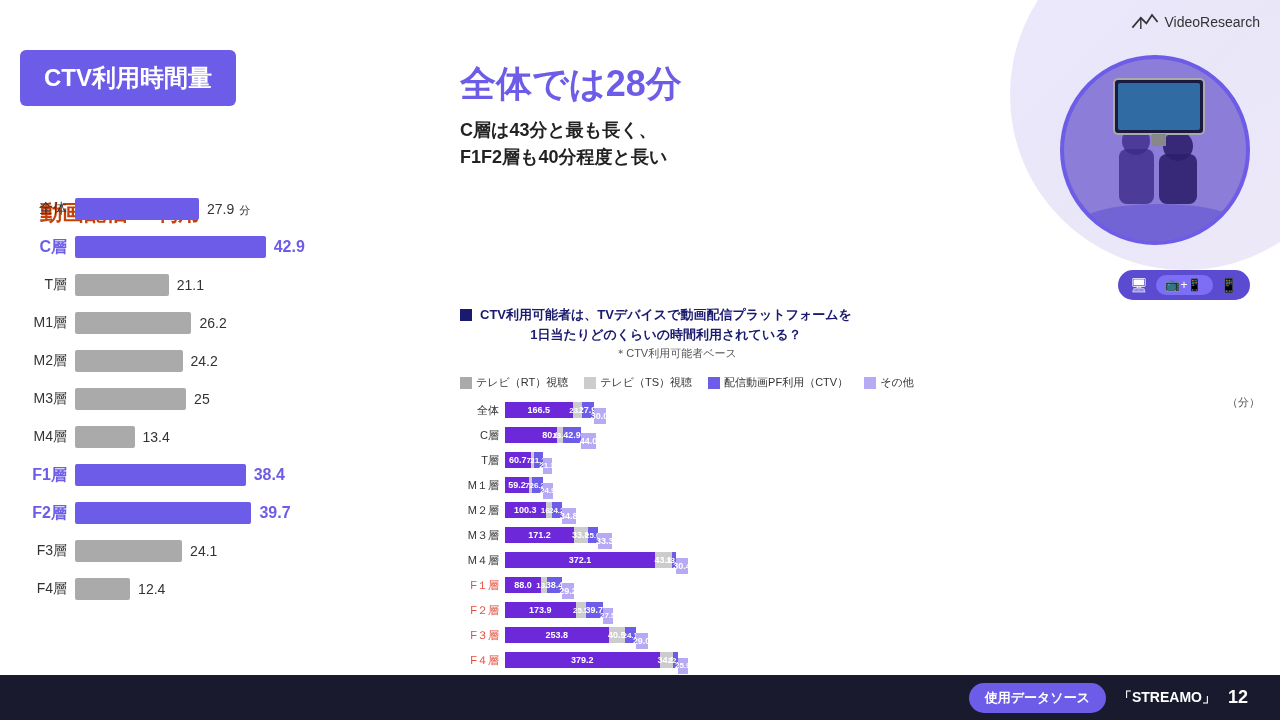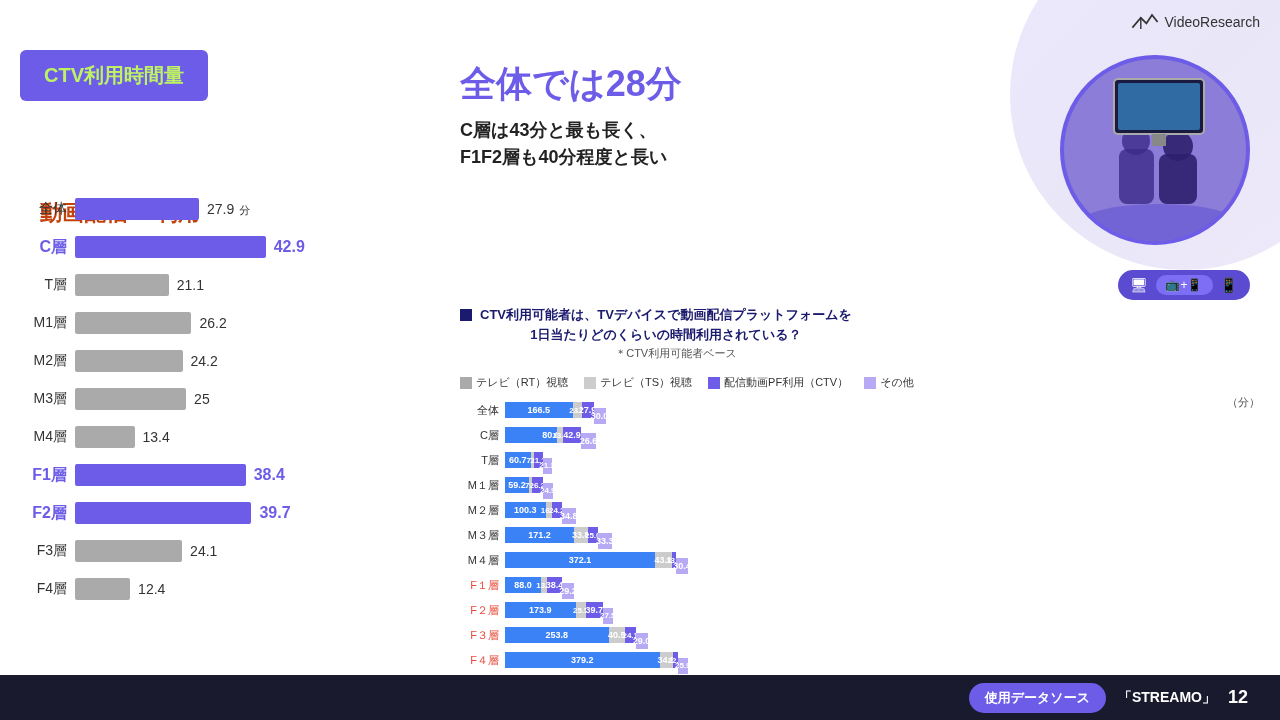--- a/index.html
+++ b/index.html
@@ -50,22 +50,22 @@
     
     .title-box {
       position: absolute;
       top: 50px;
       left: 20px;
       background: #6c5ce7;
       padding: 12px 24px;
       border-radius: 6px;
     }
     .title-box-text {
-      color: #bef264;
-      font-size: 20px;
+      color: #ffffff;
+      font-size: 24px;
       font-weight: 900;
       white-space: nowrap;
     }
     
     .subtitle {
       position: absolute;
       top: 150px;
       left: 40px;
       color: #c2410c;
       font-size: 22px;
@@ -215,21 +215,21 @@
     .seg {
       height: 16px;
       display: flex;
       align-items: center;
       justify-content: center;
       font-size: 9px;
       color: white;
       font-weight: 600;
       min-width: 2px;
     }
-    .seg.s1 { background: #3b82f6; }
+    .seg.s1 { background: #6d28d9; }
     .seg.s2 { background: #ccc; }
     .seg.s3 { background: #6c5ce7; }
     .seg.s4 { background: #b8a9f5; margin-top: 11px; }
     .unit-label {
       position: absolute;
       top: 395px;
       right: 20px;
       font-size: 11px;
       color: #555;
     }
@@ -441,21 +441,21 @@
           <div class="seg s3" style="width: 12px;">27.9</div>
           <div class="seg s4" style="width: 12px;">30.0</div>
         </div>
       </div>
       <div class="stacked-row">
         <div class="stacked-label">C層</div>
         <div class="stacked-bars">
           <div class="seg s1" style="width: 52px; padding-left: 40px;">80.6</div>
           <div class="seg s2" style="width: 6px; font-size: 8px;">13.7</div>
           <div class="seg s3" style="width: 18px;">42.9</div>
-          <div class="seg s4" style="width: 15px;">26.6</div>
+          <div class="seg s4" style="width: 15px;">44.0</div>
         </div>
       </div>
       <div class="stacked-row">
         <div class="stacked-label">T層</div>
         <div class="stacked-bars">
           <div class="seg s1" style="width: 25.5px;">60.7</div>
           <div class="seg s2" style="width: 3px; font-size: 8px;">7.6</div>
           <div class="seg s3" style="width: 9px; font-size: 8px;">21.1</div>
           <div class="seg s4" style="width: 9px; font-size: 8px;">21.3</div>
         </div>

